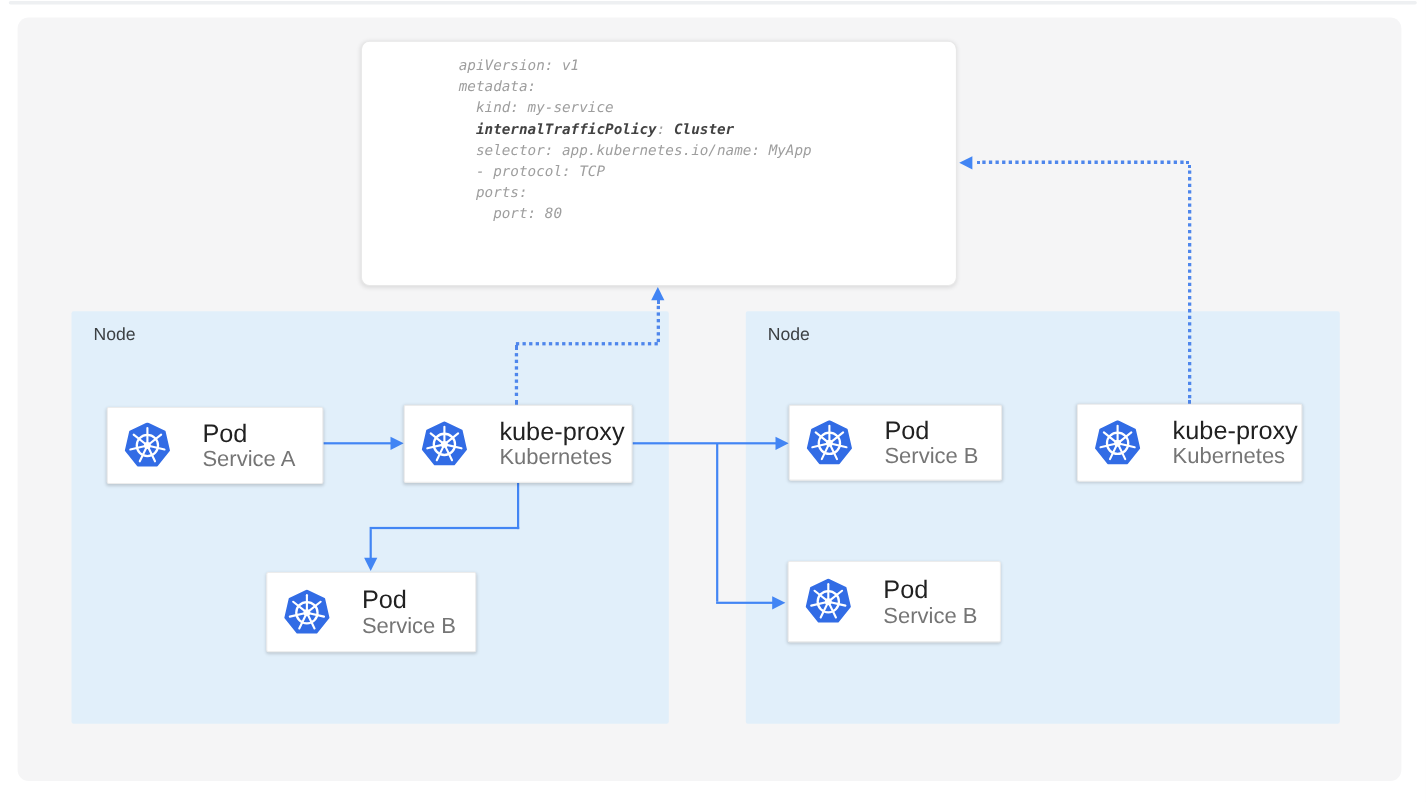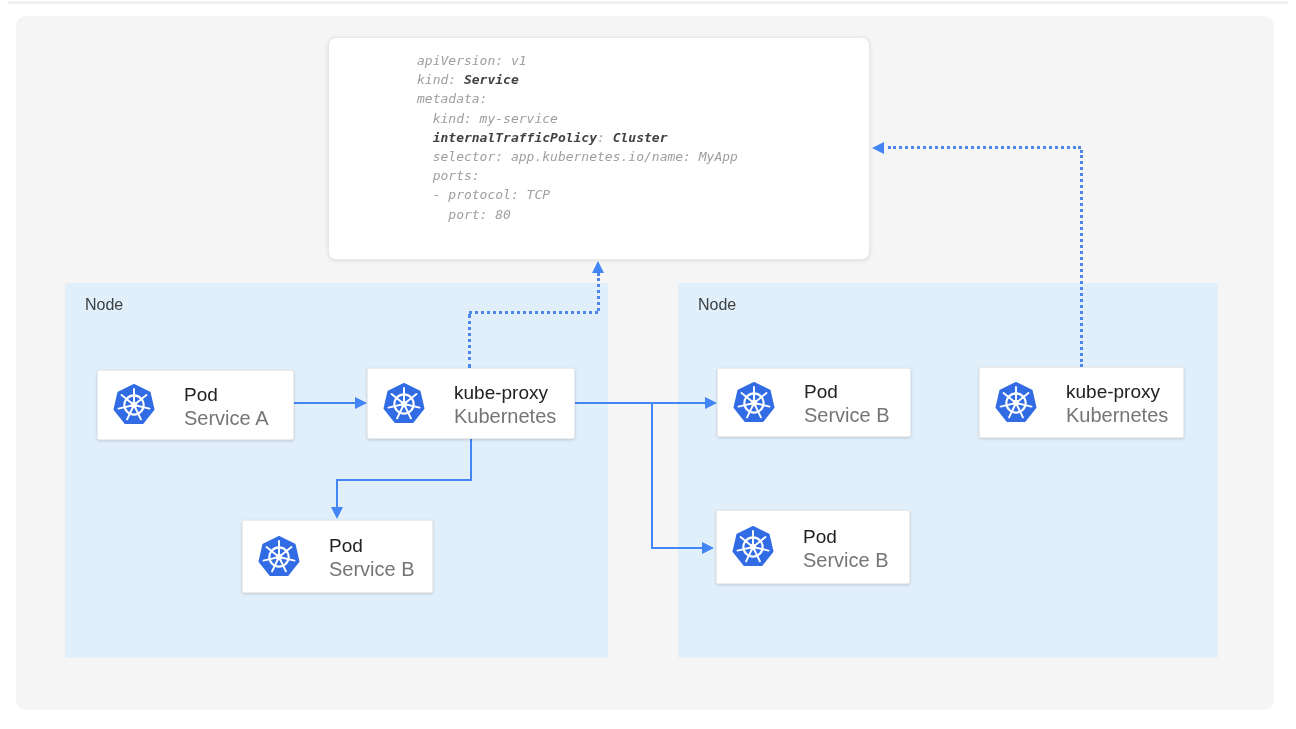--- a/index.html
+++ b/index.html
@@ -26,21 +26,21 @@
   .node { position:absolute; background:#e1effa; border-radius:2px;padding-left:11px; }
   .node-label { position:absolute; left:20px; top:13px; font-size:16px; color:#3c4043; }
 
   
   .card { position:absolute; background:#ffffff; border:1px solid #ececec; border-radius:2px;
           box-shadow:0 1px 3px rgba(0,0,0,0.16); display:flex; align-items:center;
           padding-left:15px; }
   .k8s-icon { width:42px; height:42px; flex:0 0 42px; margin-right:29px; display:block; }
   .k8s-icon svg { display:block; width:42px; height:42px; }
   .card-text { display:flex; flex-direction:column; }
-  .card-title { font-size:19px; line-height:25px; color:#212121; }
+  .card-title { font-size:23px; line-height:25px; color:#212121; }
   .card-subtitle { font-size:20px; line-height:22px; color:#757575; }
 
   
   .line { position:absolute; background:#4285f4; }
   .dot-v { position:absolute; width:0; border-left:3px dotted #4e86ec; }
   .dot-h { position:absolute; height:0; border-top:3px dotted #4e86ec; }
   .arr { position:absolute; width:0; height:0; }
   .arr-right { border-top:6px solid transparent; border-bottom:6px solid transparent; border-left:12px solid #4285f4; }
   .arr-left  { border-top:6px solid transparent; border-bottom:6px solid transparent; border-right:12px solid #4285f4; }
   .arr-up    { border-left:6px solid transparent; border-right:6px solid transparent; border-bottom:12px solid #4285f4; }
@@ -51,27 +51,26 @@
 
 <div class="page">
 
   <div class="top-divider"></div>
 
   <div class="canvas"></div>
 
   <div class="yaml-card">
     <div>
         <div class="code-line"><span>apiVersion: v1</span></div>
-        <div class="code-line"><span>kind: </span><span class="code-bold">Service</span></div>
         <div class="code-line"><span>metadata:</span></div>
         <div class="code-line"><span>  kind: my-service</span></div>
         <div class="code-line"><span>  </span><span class="code-bold">internalTrafficPolicy</span><span>: </span><span class="code-bold">Cluster</span></div>
         <div class="code-line"><span>  selector: app.kubernetes.io/name: MyApp</span></div>
+        <div class="code-line"><span>  - protocol: TCP</span></div>
         <div class="code-line"><span>  ports:</span></div>
-        <div class="code-line"><span>  - protocol: TCP</span></div>
         <div class="code-line"><span>    port: 80</span></div>
       </div>
   </div>
 
   <div class="node" style="left:65px; top:283px; width:543px; height:375px;">
     <span class="node-label">Node</span>
   </div>
   <div class="node" style="left:678px; top:283px; width:540px; height:375px;">
     <span class="node-label">Node</span>
   </div>

